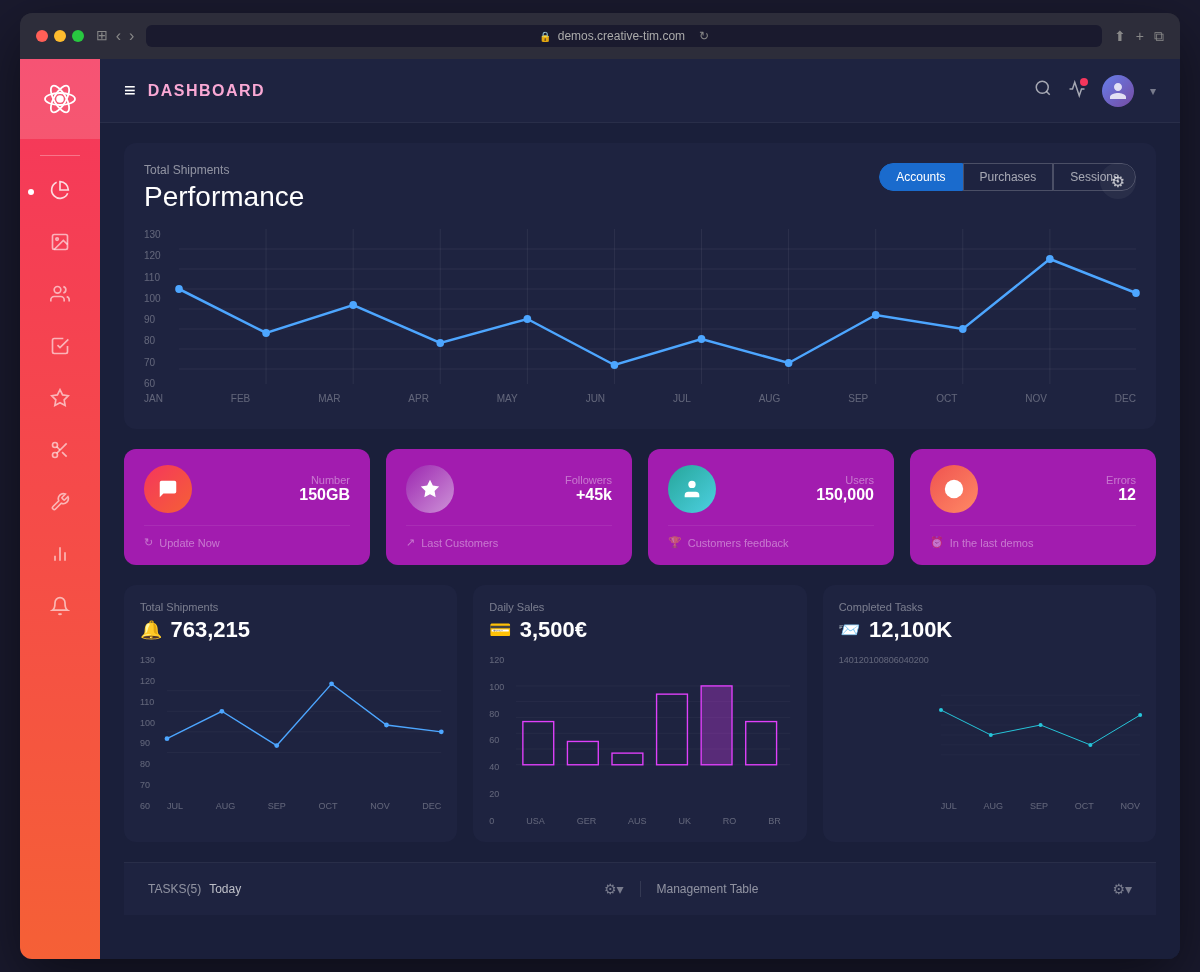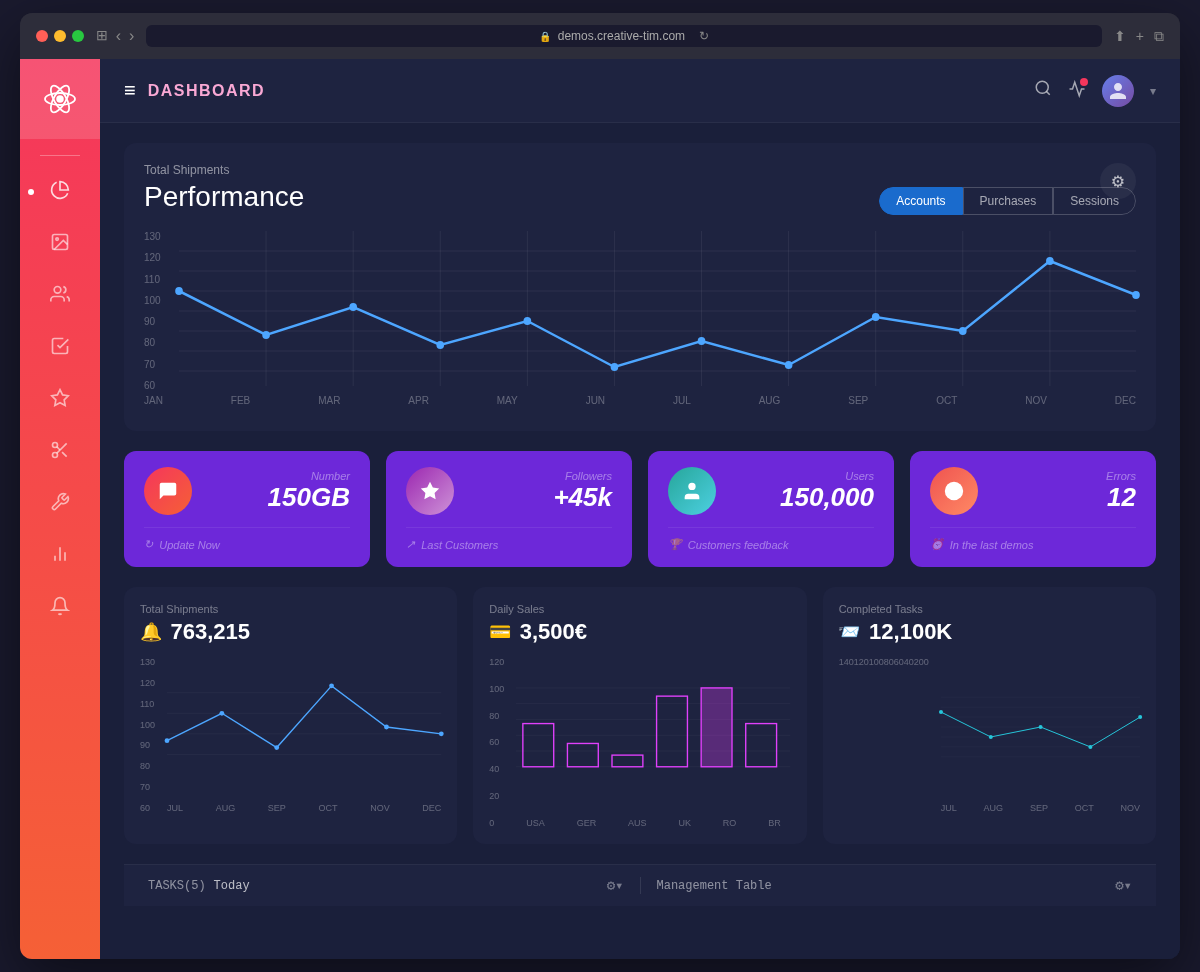--- a/index.html
+++ b/index.html
@@ -244,24 +244,23 @@
     
     .main-chart svg { width: 100%; height: 160px; }
 
     
     .stats-row {
       display: grid;
       grid-template-columns: repeat(4, 1fr);
       gap: 16px;
     }
     .stat-card {
-      background: #6d28d9;
+      background: #a21caf;
       border-radius: 12px;
       padding: 16px 20px;
-      font-style: italic;
     }
     .stat-top {
       display: flex;
       align-items: center;
       gap: 16px;
       margin-bottom: 12px;
     }
     .stat-icon {
       width: 48px; height: 48px;
       border-radius: 50%;
@@ -270,21 +269,21 @@
       flex-shrink: 0;
     }
     .stat-info { flex: 1; }
     .stat-label {
       color: rgba(255,255,255,0.4);
       font-size: 11px;
       text-align: right;
     }
     .stat-value {
       color: white;
-      font-size: 26px;
+      font-size: 16px;
       font-weight: 700;
       text-align: right;
     }
     .stat-footer {
       border-top: 1px solid rgba(255,255,255,0.08);
       padding-top: 10px;
       color: rgba(255,255,255,0.4);
       font-size: 11px;
       display: flex;
       align-items: center;
@@ -314,24 +313,23 @@
       display: flex;
       align-items: center;
       gap: 8px;
       margin-bottom: 12px;
     }
 
     
     .footer-bar {
       background: #1e2340;
       border-top: 1px solid rgba(255,255,255,0.05);
-      padding: 12px 24px;
+      padding: 18px 24px;
       display: flex;
       gap: 0;
-      font-family: Liberation Mono, monospace;
     }
     .footer-section {
       flex: 1;
       display: flex;
       align-items: center;
       gap: 8px;
     }
     .footer-label {
       color: rgba(255,255,255,0.5);
       font-size: 12px;
@@ -509,21 +507,21 @@
       </div>
 
       <div class="content-area">
 
         <div class="card perf-card">
           <div class="perf-header">
             <div>
               <div class="card-subtitle">Total Shipments</div>
               <div class="card-title">Performance</div>
             </div>
-            <div style="display:flex; align-items:flex-end; gap:12px; margin-top:24px;">
+            <div style="display:flex; align-items:flex-end; gap:12px; ">
               <div class="tab-group">
                 <button class="tab-btn active">Accounts</button>
                 <button class="tab-btn">Purchases</button>
                 <button class="tab-btn">Sessions</button>
               </div>
             </div>
           </div>
           <div class="settings-btn">⚙</div>
 
           <div class="chart-container main-chart">

